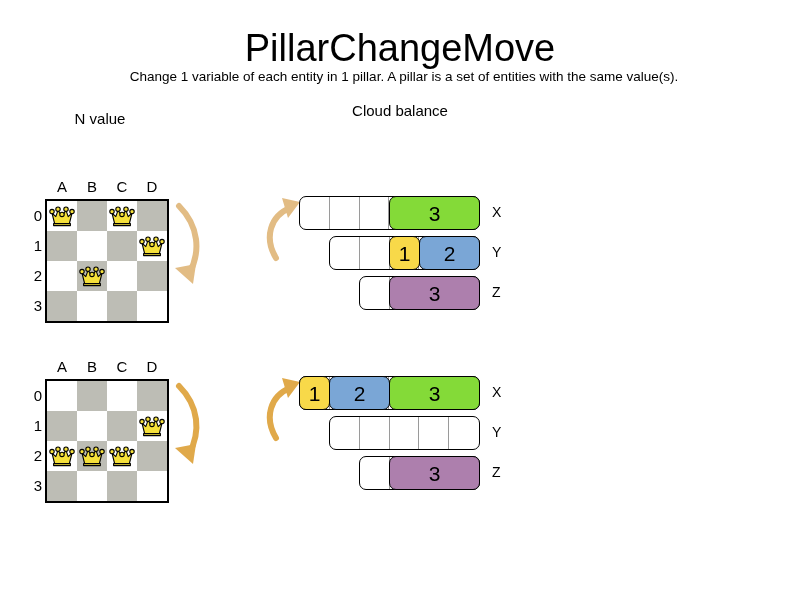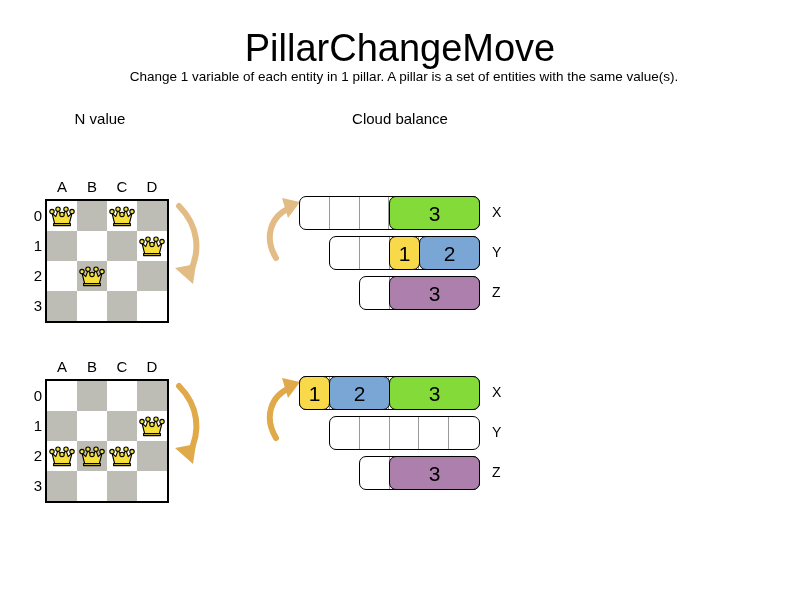--- a/index.html
+++ b/index.html
@@ -40,21 +40,21 @@
 
   
   .section-caption {
     position: absolute;
     font-size: 15px;
     line-height: 18px;
     text-align: center;
     white-space: nowrap;
   }
   #caption-nqueens { top: 110px; left: 40px; width: 120px; }
-  #caption-cloud   { top: 110px; left: 330px; width: 140px; }
+  #caption-cloud   { top: 102px; left: 330px; width: 140px; }
 
   
   .board-wrap { position: absolute; }
   #board-wrap-1 { left: 45px; top: 199px; }
   #board-wrap-2 { left: 45px; top: 379px; }
 
   .board {
     position: relative;
     width: 120px;
     height: 120px;

